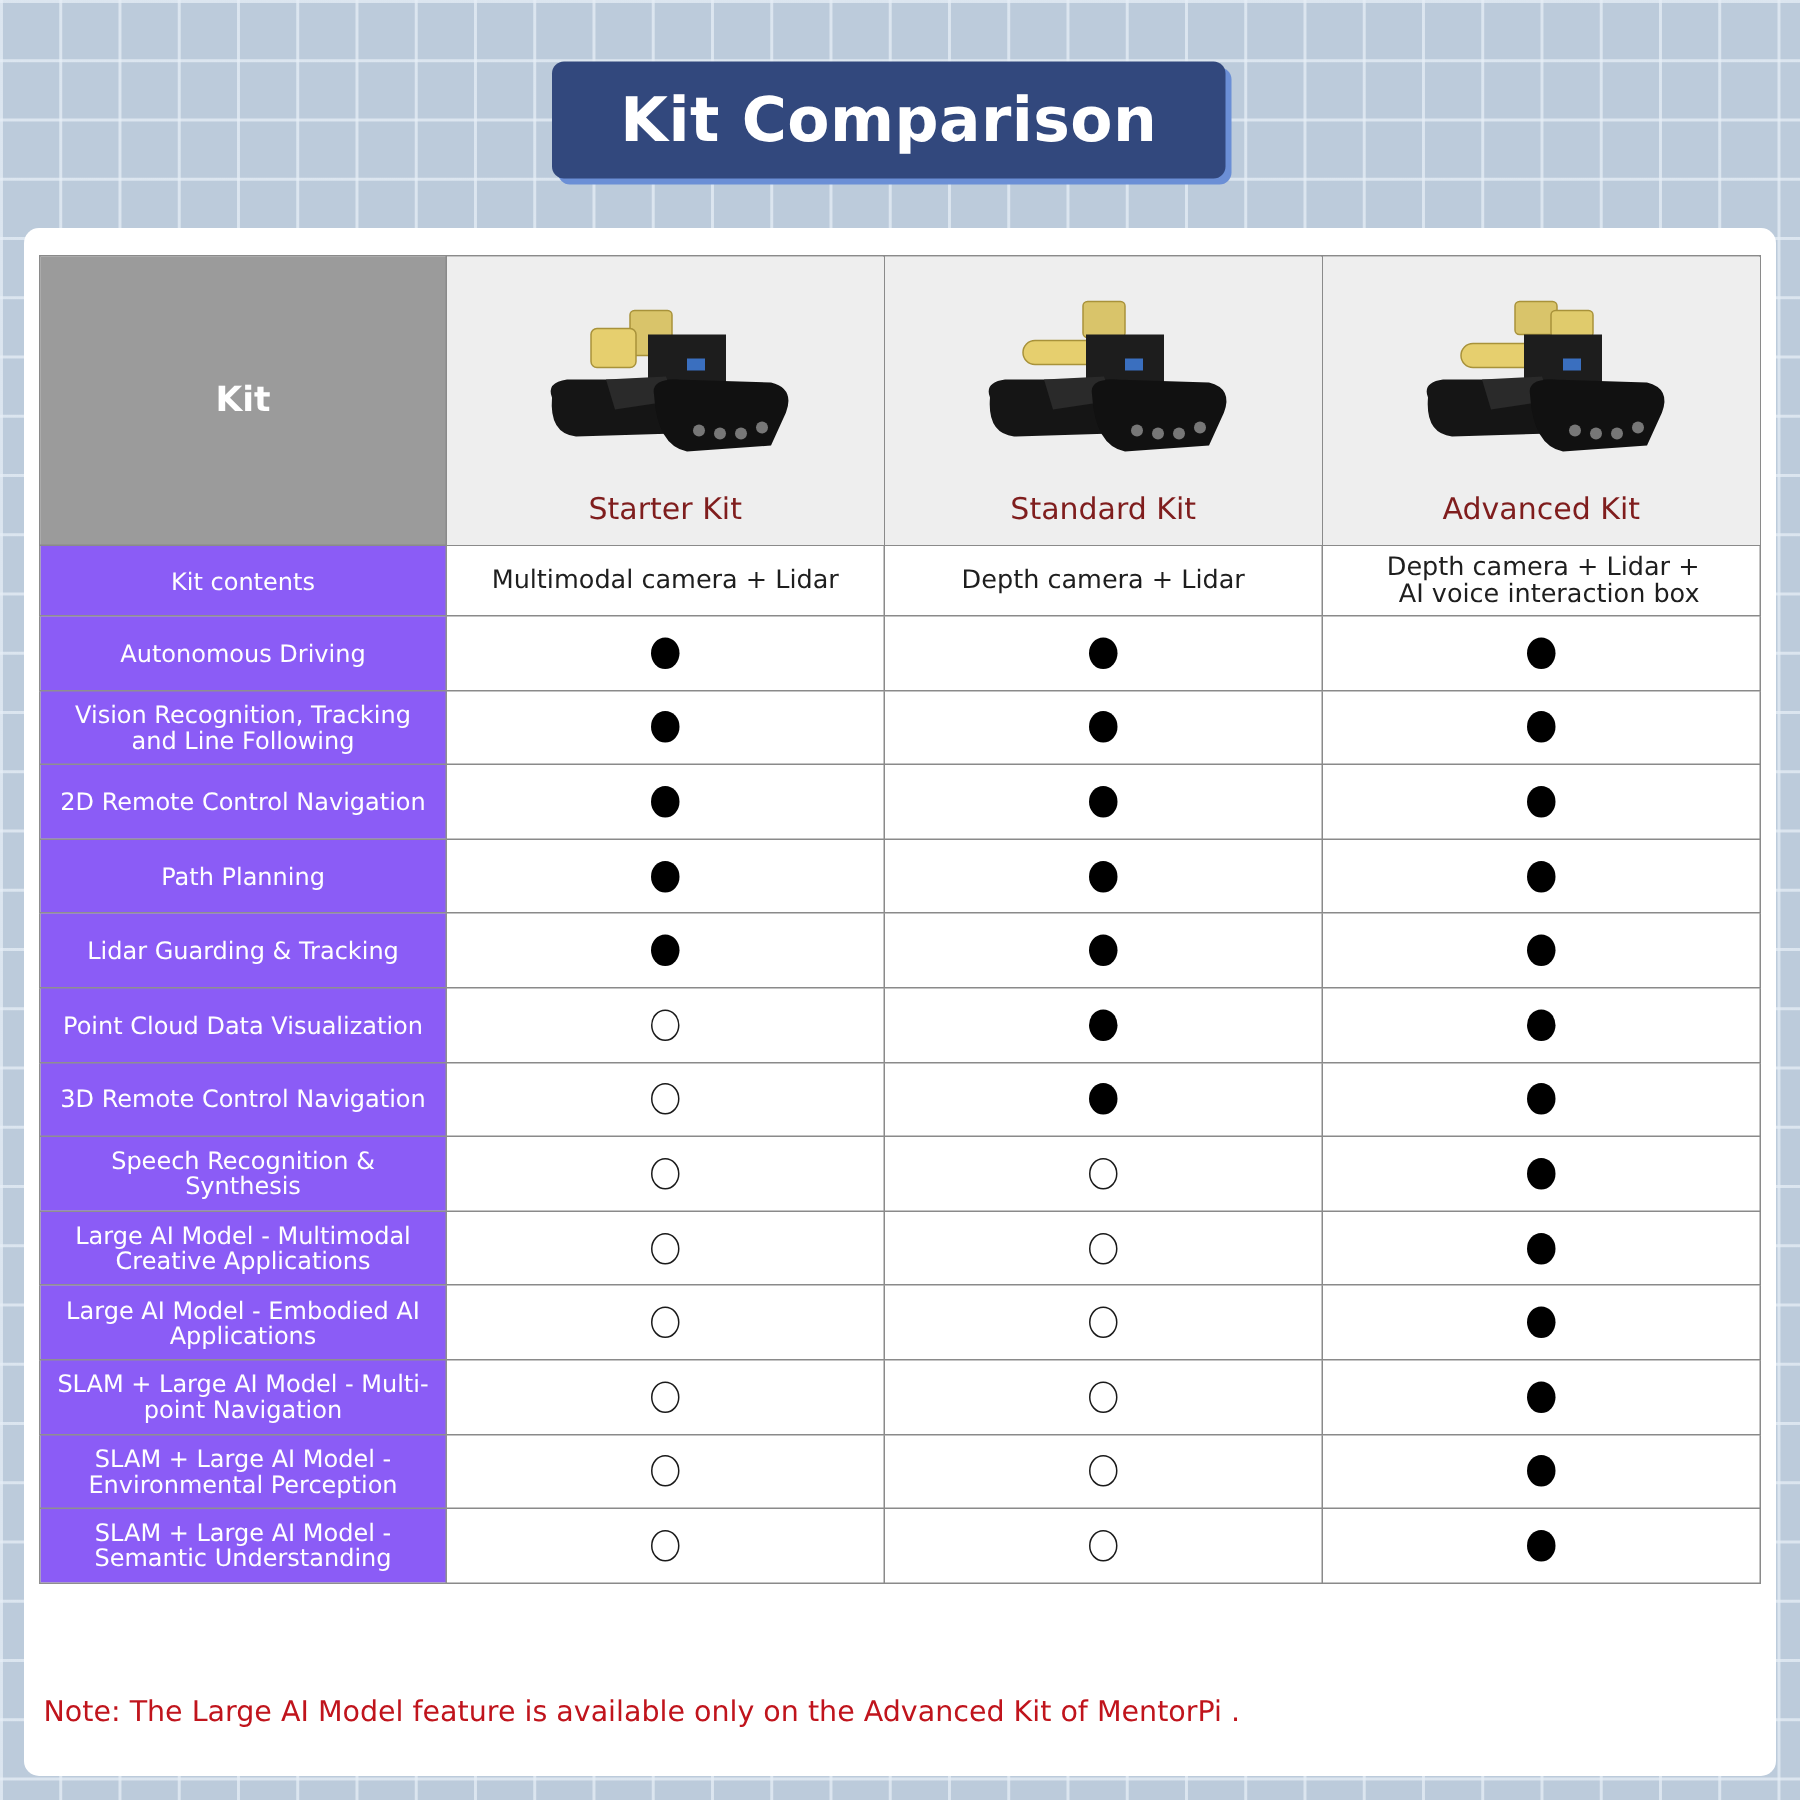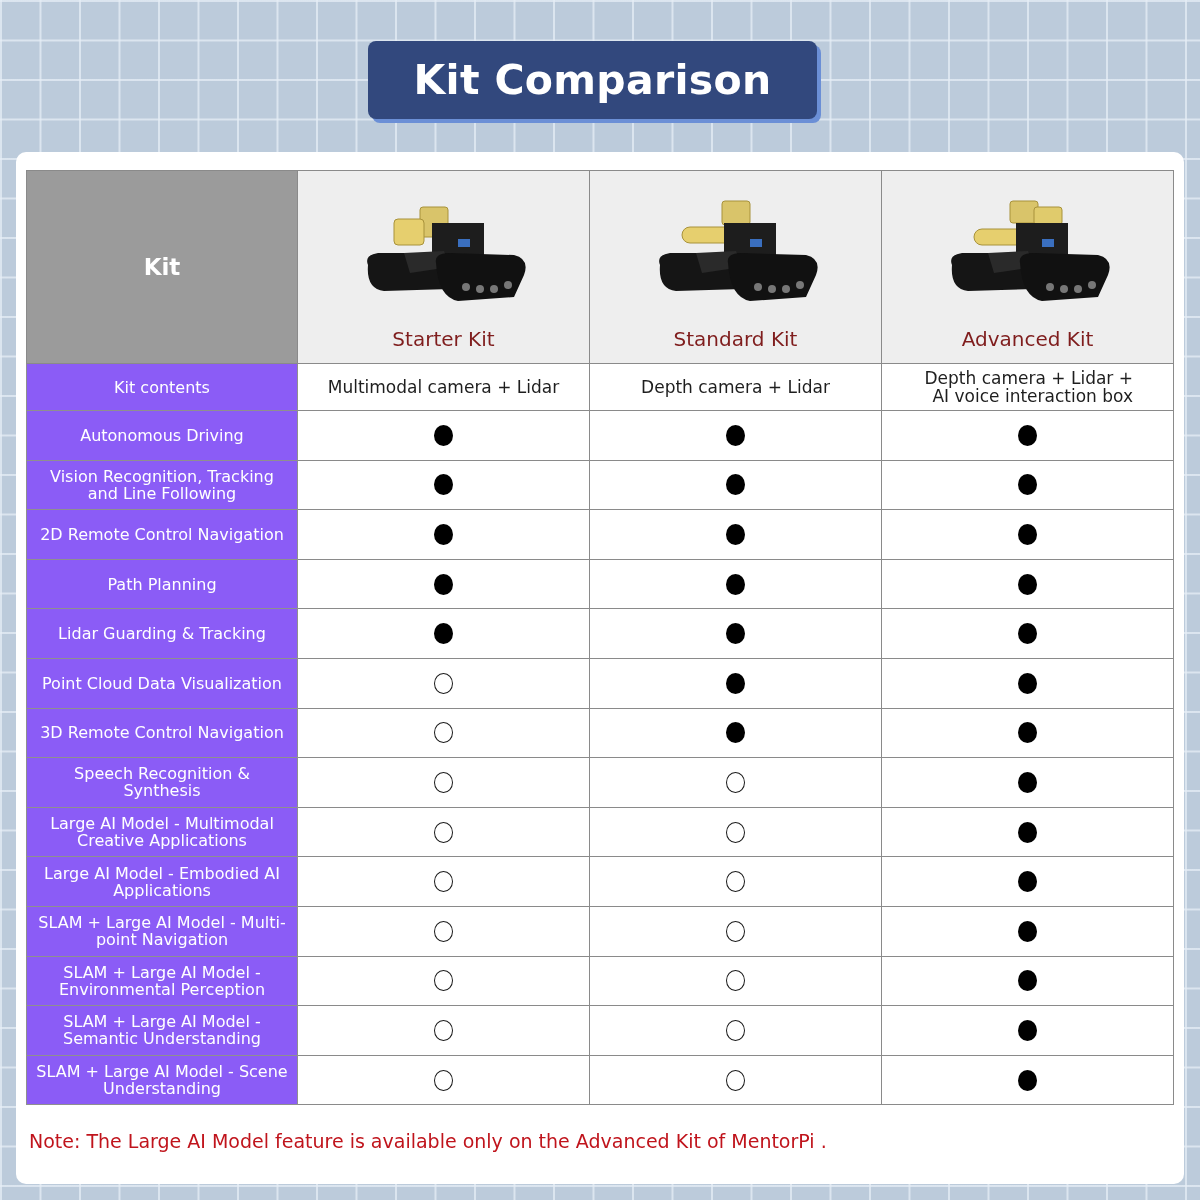--- a/index.html
+++ b/index.html
@@ -256,22 +256,16 @@
           <td><span class="dot empty"></span></td>
           <td><span class="dot empty"></span></td>
           <td><span class="dot full"></span></td>
         </tr>
         <tr class="row">
           <td class="feat">SLAM + Large AI Model - Semantic Understanding</td>
           <td><span class="dot empty"></span></td>
           <td><span class="dot empty"></span></td>
           <td><span class="dot full"></span></td>
         </tr>
-        <tr class="row">
-          <td class="feat">SLAM + Large AI Model - Scene Understanding</td>
-          <td><span class="dot empty"></span></td>
-          <td><span class="dot empty"></span></td>
-          <td><span class="dot full"></span></td>
-        </tr>
       </tbody>
   </table>
   <div class="note">Note: The Large AI  Model feature is available only on the Advanced Kit of MentorPi .</div>
 </div>
 
 </body></html>

